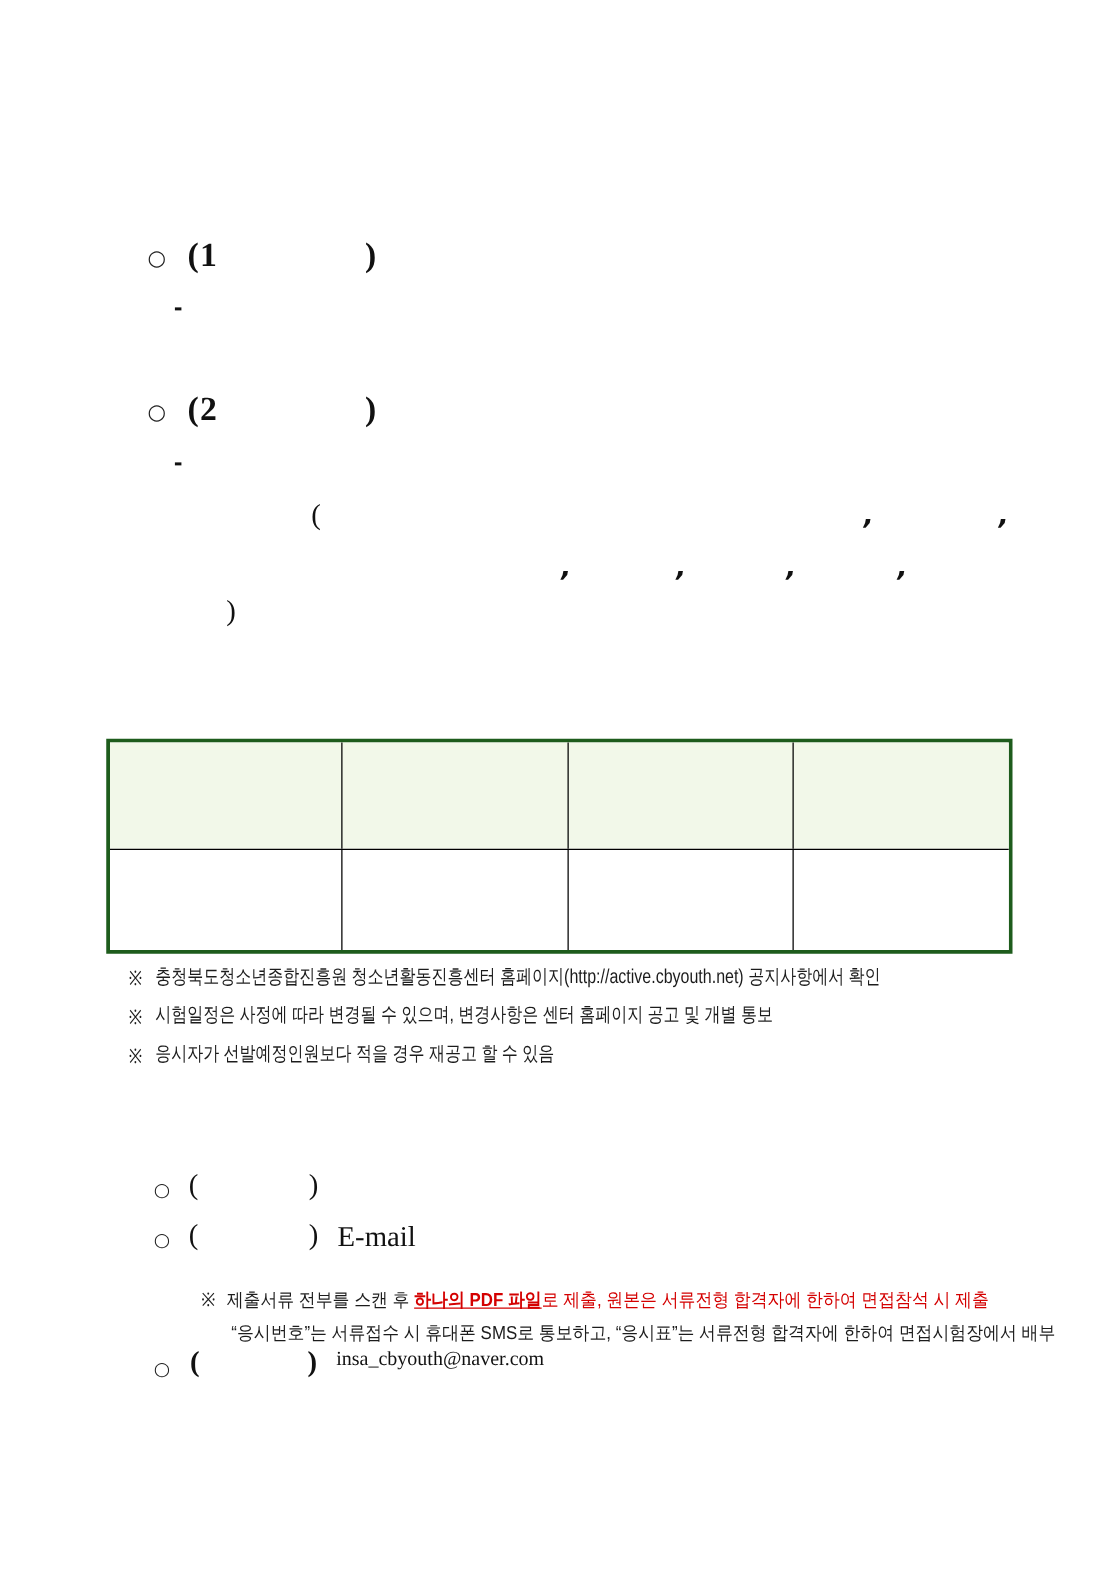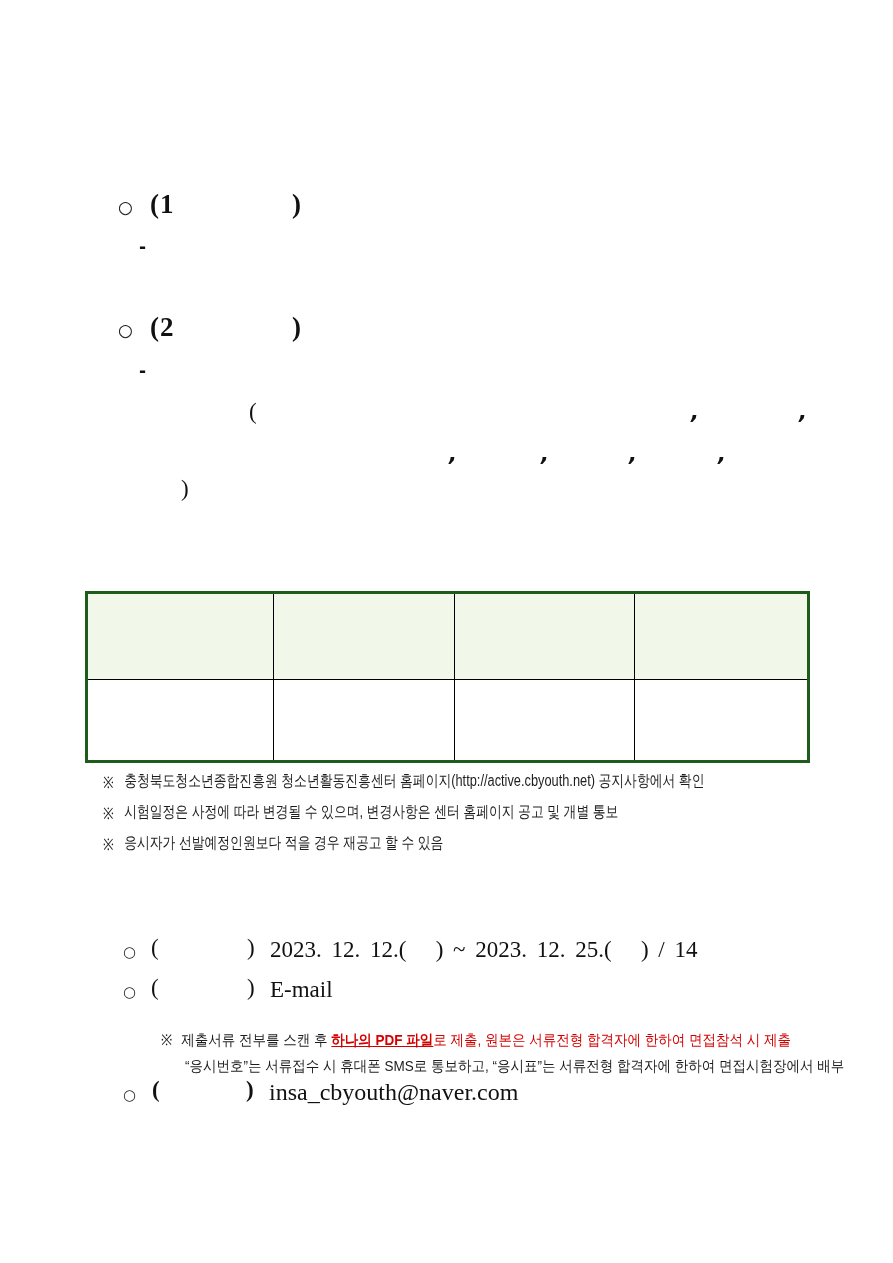--- a/index.html
+++ b/index.html
@@ -8,21 +8,21 @@
     font-family:"Liberation Serif", serif; color:#111; overflow:hidden;
   }
   .abs { position:absolute; white-space:pre; }
   .circle-marker { font-family:"DejaVu Sans", sans-serif; font-size:17px; color:#222; }
   .circle-marker.small { font-size:15px; }
   .bold-paren { font-weight:700; font-size:27px; letter-spacing:1px; }
   .thin-paren { font-size:23px; }
   .dash { font-family:"DejaVu Sans", sans-serif; font-weight:700; font-size:17px; }
   .cjk-comma { font-weight:700; font-size:21px; font-style:italic; font-family:"DejaVu Sans", sans-serif; }
   .serif-text { font-size:23px; word-spacing:4px; }
-  .serif-text-lg { font-size:24px; }
+  .serif-text-lg { font-size:16px; }
 
   
   .doc-table {
     position:absolute; left:85px; top:591px; width:725px; height:172px;
     border:3px solid #1e5c1c; box-sizing:border-box; background:#ffffff;
   }
   .doc-table .row { display:flex; width:100%; box-sizing:border-box; }
   .doc-table .row.header { height:85px; background:#f2f8e9; }
   .doc-table .row.body { height:81px; border-top:1px solid #000; background:#ffffff; }
   .doc-table .cell { box-sizing:border-box; height:100%; }
@@ -95,21 +95,20 @@
     <span>시험일정은 사정에 따라 변경될 수 있으며, 변경사항은 센터 홈페이지 공고 및 개별 통보</span>
   </div>
   <div class="note-line" style="top:833px;">
     <span class="note-marker">※</span>
     <span>응시자가 선발예정인원보다 적을 경우 재공고 할 수 있음</span>
   </div>
 
   <span class="abs circle-marker small" style="left:123px; top:943px;">○</span>
   <span class="abs thin-paren" style="left:151px; top:935px;">(</span>
   <span class="abs thin-paren" style="left:247px; top:935px;">)</span>
-  <span class="abs serif-text" style="left:270px; top:937px;">2023. 12. 12.(   ) ~ 2023. 12. 25.(   ) / 14</span>
 
   <span class="abs circle-marker small" style="left:123px; top:983px;">○</span>
   <span class="abs thin-paren" style="left:151px; top:975px;">(</span>
   <span class="abs thin-paren" style="left:247px; top:975px;">)</span>
   <span class="abs serif-text" style="left:270px; top:977px;">E-mail</span>
 
   <div class="red-note" style="left:146px; top:1012px;">
     <span class="marker">※</span><span>제출서류 전부를 스캔 후 </span><span class="red-highlight">하나의 PDF 파일</span><span class="red-text">로 제출, 원본은 서류전형 합격자에 한하여 면접참석 시 제출</span>
   </div>
   <div class="red-note" style="left:170px; top:1040px;">

